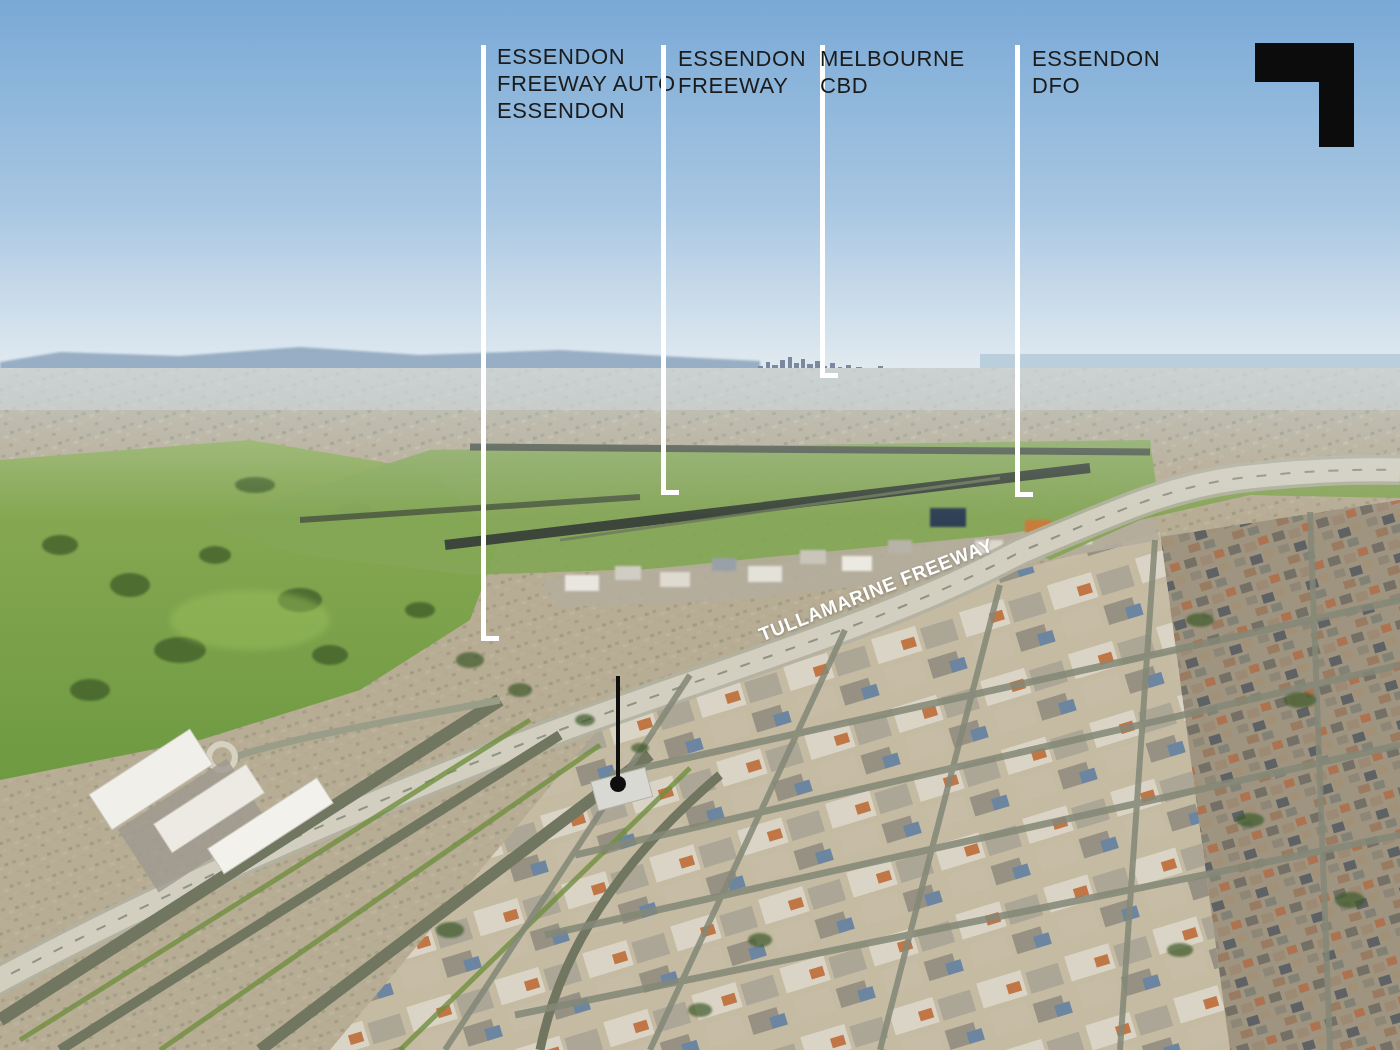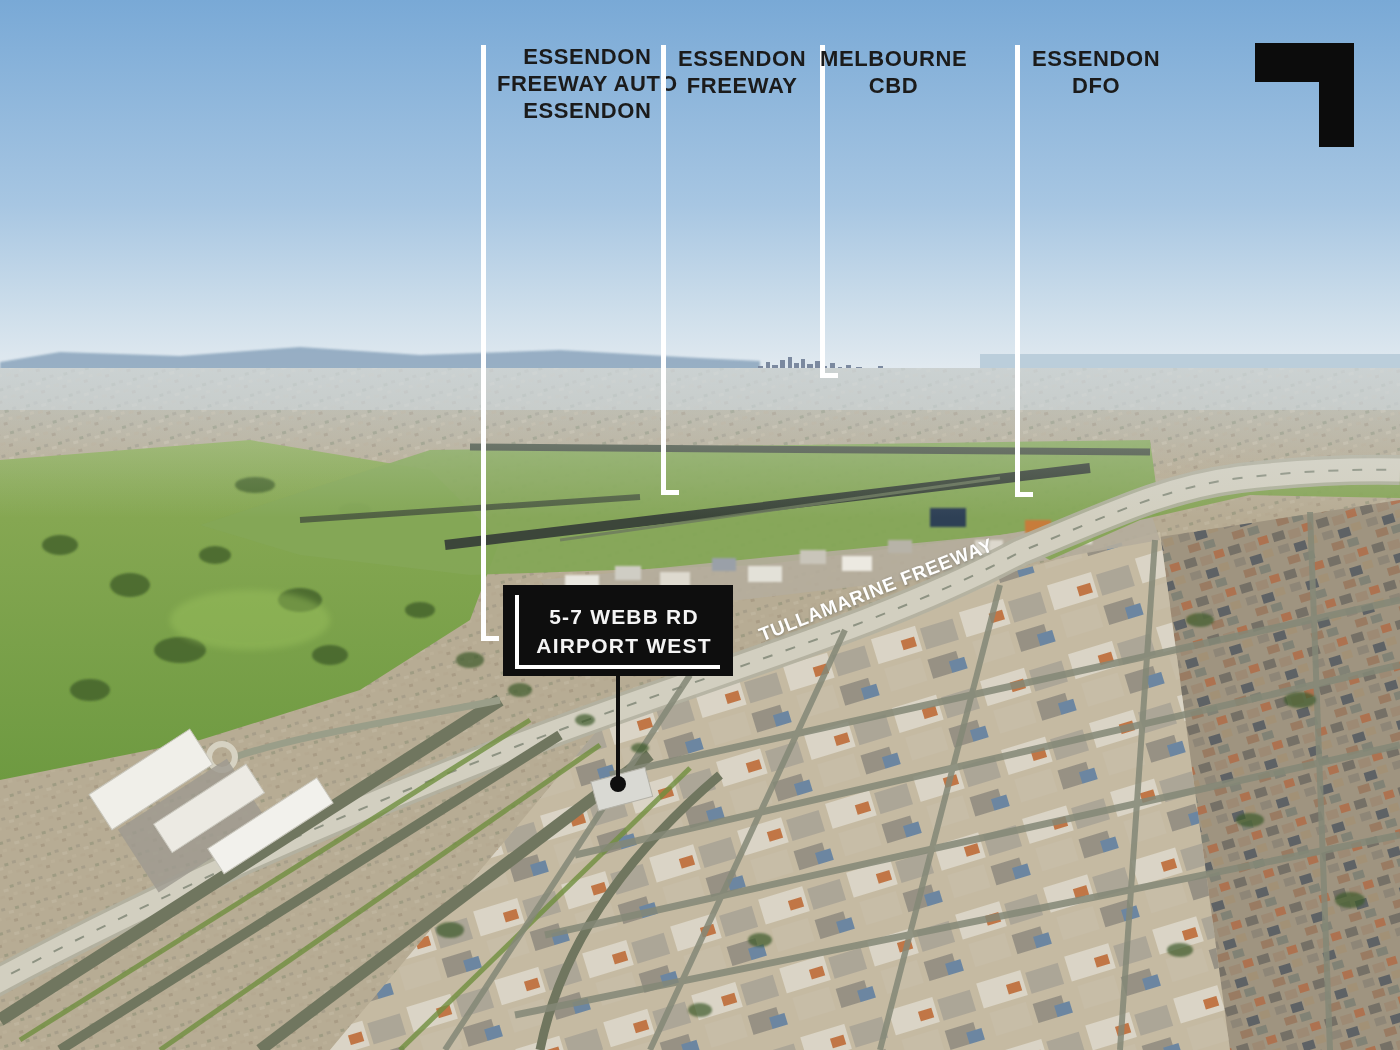--- a/index.html
+++ b/index.html
@@ -4,22 +4,22 @@
 <style>
   html,body{margin:0;padding:0;background:#222;}
   .page{position:relative;width:1400px;height:1050px;overflow:hidden;
         font-family:"Liberation Sans", sans-serif;}
   .scene{position:absolute;inset:0;}
   .scene svg{display:block;width:100%;height:100%;}
 
   
   .c-line{position:absolute;width:5px;background:#fff;}
   .c-line::after{content:"";position:absolute;left:0;bottom:0;width:18px;height:5px;background:#fff;}
-  .c-label{position:absolute;color:#1b1b1b;font-weight:700;font-size:22px;
-           line-height:27px;letter-spacing:.6px;white-space:nowrap;text-align:center;}
+  .c-label{position:absolute;color:#1b1b1b;font-weight:400;font-size:22px;
+           line-height:27px;letter-spacing:.6px;white-space:nowrap;}
   .c-label span{display:block;}
   .c1-line{left:481px;top:45px;height:596px;}
   .c1-label{left:497px;top:43px;}
   .c2-line{left:661px;top:45px;height:450px;}
   .c2-label{left:678px;top:45px;}
   .c3-line{left:820px;top:45px;height:333px;}
   .c3-label{left:820px;top:45px;}
   .c4-line{left:1015px;top:45px;height:452px;}
   .c4-label{left:1032px;top:45px;}
 
@@ -295,25 +295,18 @@
       <span>ESSENDON</span>
       <span>DFO</span>
     </div>
   </div>
 
   <div class="logo">
     <div class="bar-top"></div>
     <div class="bar-right"></div>
   </div>
 
-  <div class="prop-box">
-    <div class="prop-bracket"></div>
-    <div class="prop-text">
-      <span>5-7 WEBB RD</span>
-      <span>AIRPORT WEST</span>
-    </div>
-  </div>
   <div class="pointer-line"></div>
   <div class="pointer-dot"></div>
 
   <div class="road-label">TULLAMARINE FREEWAY</div>
 
 </div>
 
 </body></html>

